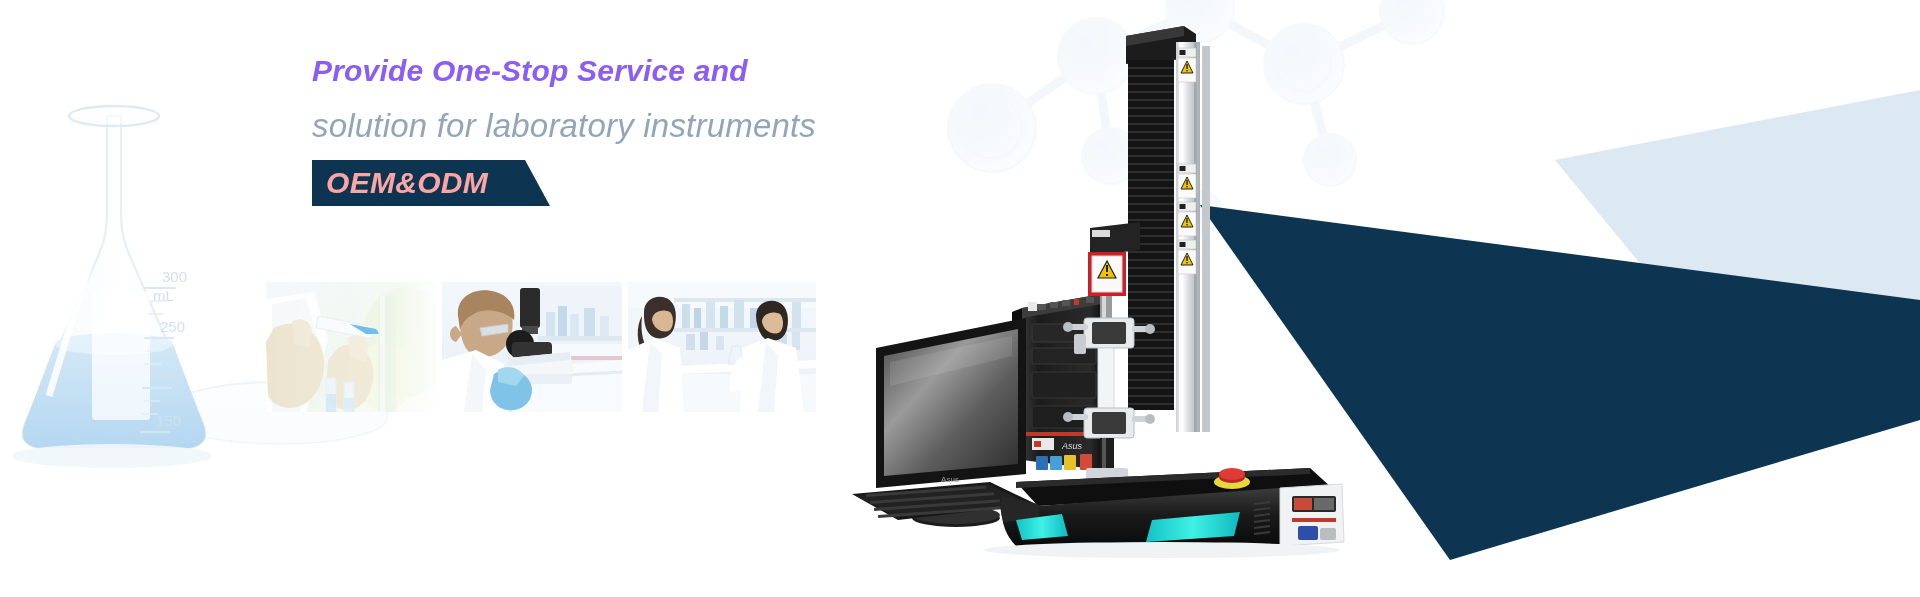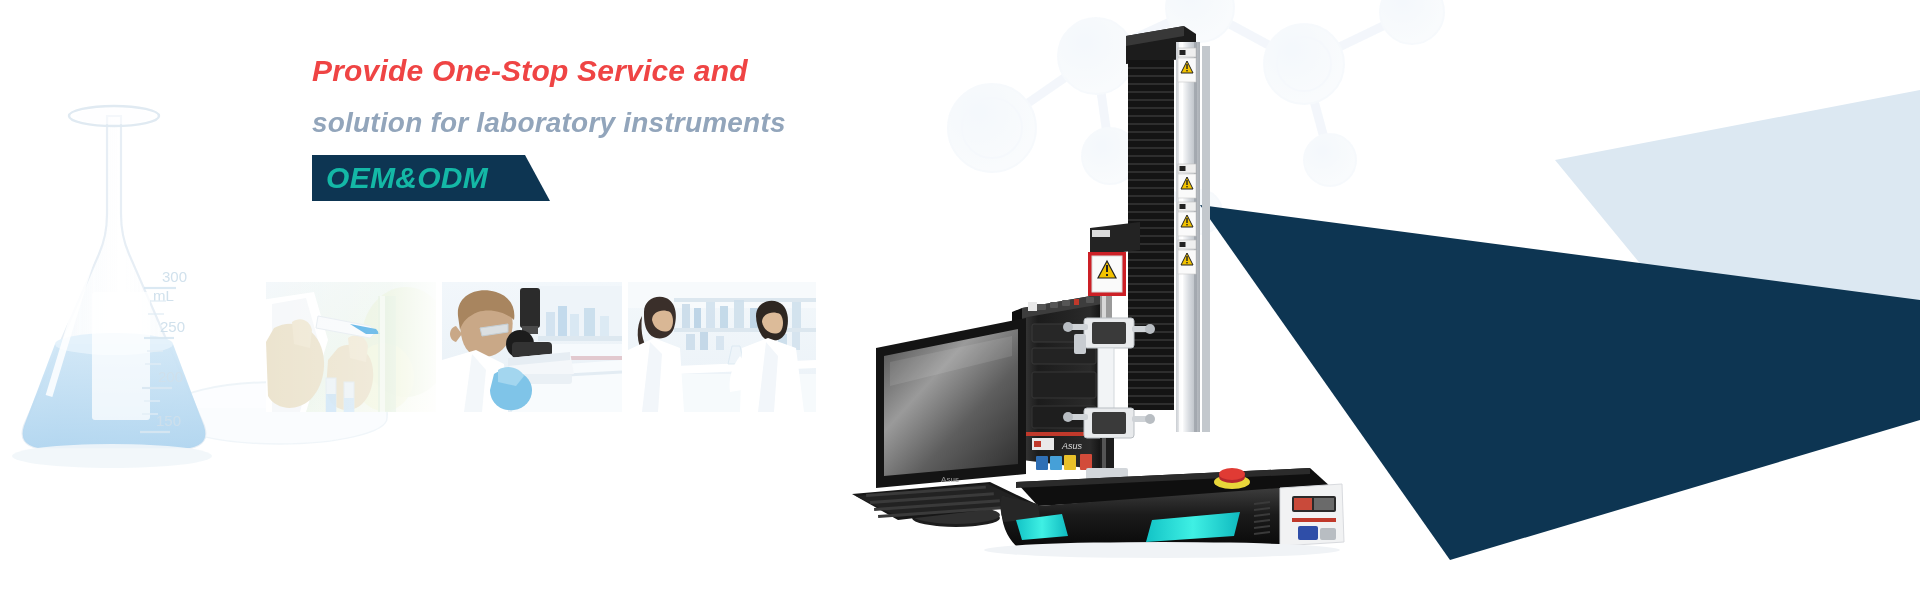--- a/index.html
+++ b/index.html
@@ -14,39 +14,39 @@
   
   .molecules{position:absolute;left:900px;top:-40px;width:620px;height:300px;opacity:.5;pointer-events:none;}
 
   
   .arrows{position:absolute;right:0;top:0;width:720px;height:597px;pointer-events:none;}
 
   
   .copy{position:absolute;left:312px;top:56px;width:760px;}
   .headline{
     font-size:30px;font-weight:bold;font-style:italic;
-    color:#ef4444;letter-spacing:.2px;line-height:1.0;
+    color:#8b5cf6;letter-spacing:.2px;line-height:1.0;
     white-space:nowrap;
   }
   .subline{
     margin-top:23px;
-    font-size:28px;font-style:italic;font-weight:bold;
+    font-size:33px;font-style:italic;font-weight:normal;
     color:#92a5bb;letter-spacing:.2px;line-height:1.0;
     white-space:nowrap;
   }
   .ribbon-wrap{margin-top:18px;position:relative;height:46px;width:250px;}
   .ribbon{
     position:absolute;left:0;top:0;height:46px;width:238px;
     background:#0d3552;
     -webkit-clip-path:polygon(0 0,213px 0,238px 46px,0 46px);
     clip-path:polygon(0 0,213px 0,238px 46px,0 46px);
     display:flex;align-items:center;
   }
   .ribbon-text{
-    color:#14b8a6;font-size:30px;font-weight:bold;font-style:italic;
+    color:#fca5a5;font-size:30px;font-weight:bold;font-style:italic;
     padding-left:14px;letter-spacing:.3px;white-space:nowrap;
   }
 
   
   .photo-strip{position:absolute;left:266px;top:282px;display:flex;gap:6px;height:130px;}
   .photo{position:relative;overflow:hidden;height:130px;background:#eef3f7;}
   .photo svg{display:block;}
   .p1{width:170px;}
   .p2{width:180px;}
   .p3{width:188px;}

